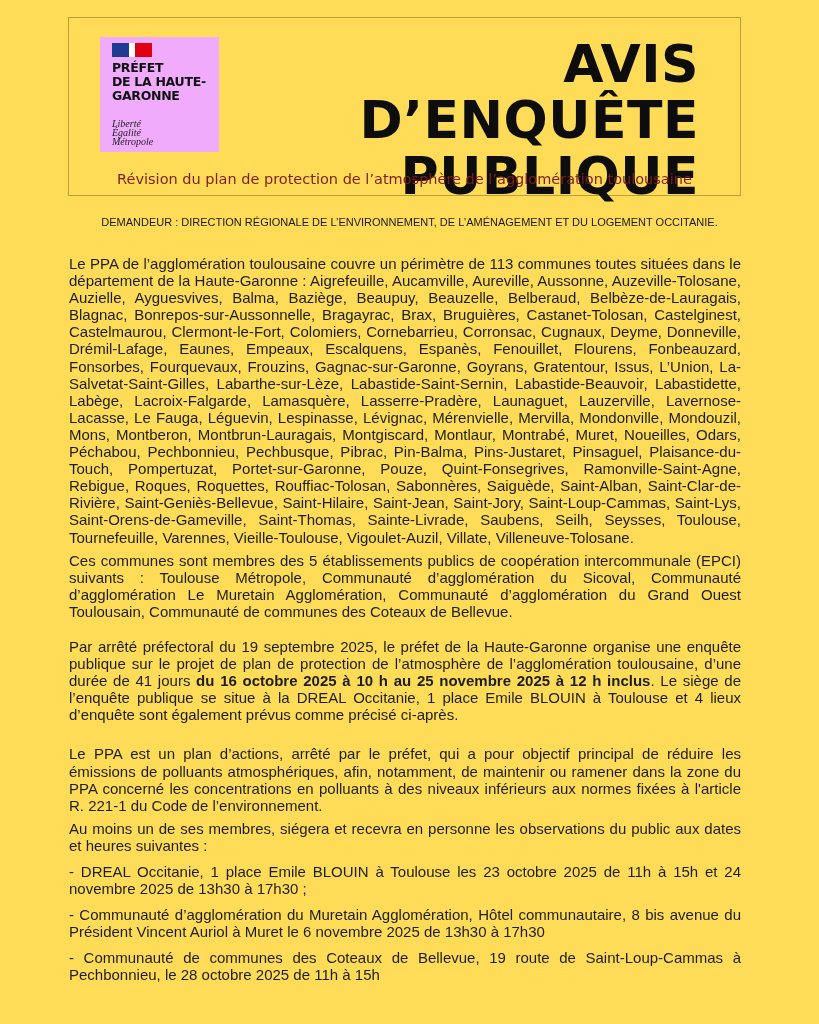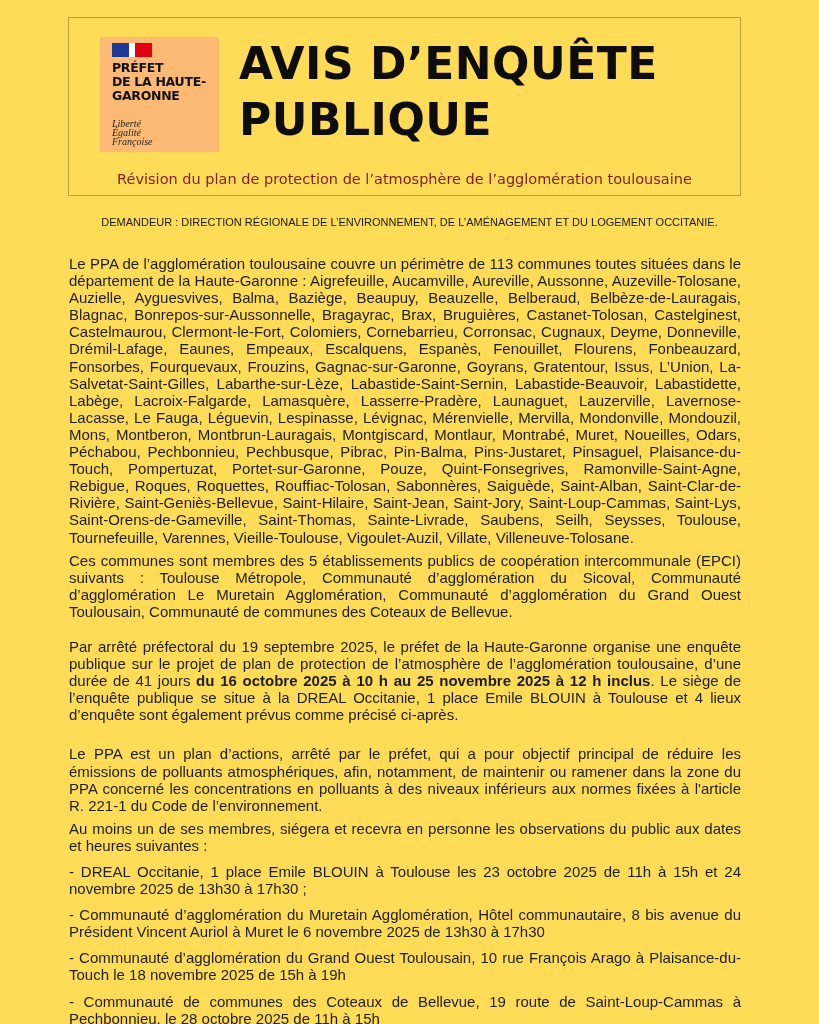--- a/index.html
+++ b/index.html
@@ -9,39 +9,39 @@
     font-family: "Liberation Sans", "DejaVu Sans", sans-serif;
     color: #1e1e1e;
     position: relative;
   }
   .header-box {
     position: absolute; left: 68px; top: 17px; width: 673px; height: 179px;
     border: 1px solid #b9a13a; box-sizing: border-box;
   }
   .logo {
     position: absolute; left: 31px; top: 19px; width: 119px; height: 115px;
-    background: #fdba74; box-sizing: border-box; padding: 6px 0 0 12px;
+    background: #f0abfc; box-sizing: border-box; padding: 6px 0 0 12px;
   }
   .flag { display: flex; height: 14px; width: 40px; margin-bottom: 4px; }
   .flag .b { width: 17px; background: #1f3a93; }
   .flag .w { width: 6px; background: #ffffff; }
   .flag .r { width: 17px; background: #e1000f; }
   .logo-title {
     font-family: "DejaVu Sans", sans-serif; font-weight: bold;
     font-size: 12.5px; line-height: 14px; color: #111; letter-spacing: -0.3px;
   }
   .logo-motto {
     font-family: "Liberation Serif", serif; font-style: italic;
     font-size: 10px; line-height: 9px; margin-top: 16px; color: #222;
   }
   .main-title {
     position: absolute; left: 170px; top: 18px; width: 460px;
-    text-align: left;
+    text-align: right;
     font-family: "DejaVu Sans", sans-serif; font-weight: bold;
-    font-size: 44px; line-height: 56px; color: #0d0d0d; letter-spacing: 0.5px;
+    font-size: 52px; line-height: 56px; color: #0d0d0d; letter-spacing: 0.5px;
   }
   .subtitle {
     position: absolute; left: 0; right: 0; top: 153px; text-align: center;
     font-family: "DejaVu Sans", sans-serif; font-size: 14.5px; color: #7f1d1d;
   }
   .applicant {
     position: absolute; left: 68px; right: 68px; top: 216px; text-align: center;
     font-size: 11px; font-weight: normal; color: #1a1a1a;
   }
   .content {
@@ -65,35 +65,34 @@
         <div class="r"></div>
     </div>
     <div class="logo-title">
       <div>PRÉFET</div>
       <div>DE LA HAUTE-</div>
       <div>GARONNE</div>
     </div>
     <div class="logo-motto">
       <div>Liberté</div>
       <div>Égalité</div>
-      <div>Françoise</div>
+      <div>Métropole</div>
     </div>
   </div>
   <div class="main-title">
     <div>AVIS D’ENQUÊTE</div>
     <div>PUBLIQUE</div>
   </div>
   <div class="subtitle">Révision du plan de protection de l’atmosphère de l’agglomération toulousaine</div>
 </div>
 
 <div class="applicant">DEMANDEUR : DIRECTION RÉGIONALE DE L’ENVIRONNEMENT, DE L’AMÉNAGEMENT ET DU LOGEMENT OCCITANIE.</div>
 
 <div class="content">
   <p>Le PPA de l’agglomération toulousaine couvre un périmètre de 113 communes toutes situées dans le département de la Haute-Garonne : Aigrefeuille, Aucamville, Aureville, Aussonne, Auzeville-Tolosane, Auzielle, Ayguesvives, Balma, Baziège, Beaupuy, Beauzelle, Belberaud, Belbèze-de-Lauragais, Blagnac, Bonrepos-sur-Aussonnelle, Bragayrac, Brax, Bruguières, Castanet-Tolosan, Castelginest, Castelmaurou, Clermont-le-Fort, Colomiers, Cornebarrieu, Corronsac, Cugnaux, Deyme, Donneville, Drémil-Lafage, Eaunes, Empeaux, Escalquens, Espanès, Fenouillet, Flourens, Fonbeauzard, Fonsorbes, Fourquevaux, Frouzins, Gagnac-sur-Garonne, Goyrans, Gratentour, Issus, L’Union, La-Salvetat-Saint-Gilles, Labarthe-sur-Lèze, Labastide-Saint-Sernin, Labastide-Beauvoir, Labastidette, Labège, Lacroix-Falgarde, Lamasquère, Lasserre-Pradère, Launaguet, Lauzerville, Lavernose-Lacasse, Le Fauga, Léguevin, Lespinasse, Lévignac, Mérenvielle, Mervilla, Mondonville, Mondouzil, Mons, Montberon, Montbrun-Lauragais, Montgiscard, Montlaur, Montrabé, Muret, Noueilles, Odars, Péchabou, Pechbonnieu, Pechbusque, Pibrac, Pin-Balma, Pins-Justaret, Pinsaguel, Plaisance-du-Touch, Pompertuzat, Portet-sur-Garonne, Pouze, Quint-Fonsegrives, Ramonville-Saint-Agne, Rebigue, Roques, Roquettes, Rouffiac-Tolosan, Sabonnères, Saiguède, Saint-Alban, Saint-Clar-de-Rivière, Saint-Geniès-Bellevue, Saint-Hilaire, Saint-Jean, Saint-Jory, Saint-Loup-Cammas, Saint-Lys, Saint-Orens-de-Gameville, Saint-Thomas, Sainte-Livrade, Saubens, Seilh, Seysses, Toulouse, Tournefeuille, Varennes, Vieille-Toulouse, Vigoulet-Auzil, Villate, Villeneuve-Tolosane.</p>
   <p>Ces communes sont membres des 5 établissements publics de coopération intercommunale (EPCI) suivants : Toulouse Métropole, Communauté d’agglomération du Sicoval, Communauté d’agglomération Le Muretain Agglomération, Communauté d’agglomération du Grand Ouest Toulousain, Communauté de communes des Coteaux de Bellevue.</p>
   <p class="gap"><span>Par arrêté préfectoral du 19 septembre 2025, le préfet de la Haute-Garonne organise une enquête publique sur le projet de plan de protection de l’atmosphère de l’agglomération toulousaine, d’une durée de 41 jours </span><b>du 16 octobre 2025 à 10 h au 25 novembre 2025 à 12 h inclus</b><span>. Le siège de l’enquête publique se situe à la DREAL Occitanie, 1 place Emile BLOUIN à Toulouse et 4 lieux d’enquête sont également prévus comme précisé ci-après.</span></p>
   <p class="gap2">Le PPA est un plan d’actions, arrêté par le préfet, qui a pour objectif principal de réduire les émissions de polluants atmosphériques, afin, notamment, de maintenir ou ramener dans la zone du PPA concerné les concentrations en polluants à des niveaux inférieurs aux normes fixées à l'article R. 221-1 du Code de l’environnement.</p>
   <p class="item">Au moins un de ses membres, siégera et recevra en personne les observations du public aux dates et heures suivantes :</p>
   <p class="item">- DREAL Occitanie, 1 place Emile BLOUIN à Toulouse les 23 octobre 2025 de 11h à 15h et 24 novembre 2025 de 13h30 à 17h30 ;</p>
   <p class="item">- Communauté d’agglomération du Muretain Agglomération, Hôtel communautaire, 8 bis avenue du Président Vincent Auriol à Muret le 6 novembre 2025 de 13h30 à 17h30</p>
-  <p class="item">- Communauté d’agglomération du Grand Ouest Toulousain, 10 rue François Arago à Plaisance-du-Touch le 18 novembre 2025 de 15h à 19h</p>
   <p class="item">- Communauté de communes des Coteaux de Bellevue, 19 route de Saint-Loup-Cammas à Pechbonnieu, le 28 octobre 2025 de 11h à 15h</p>
 </div>
 
 </body></html>

